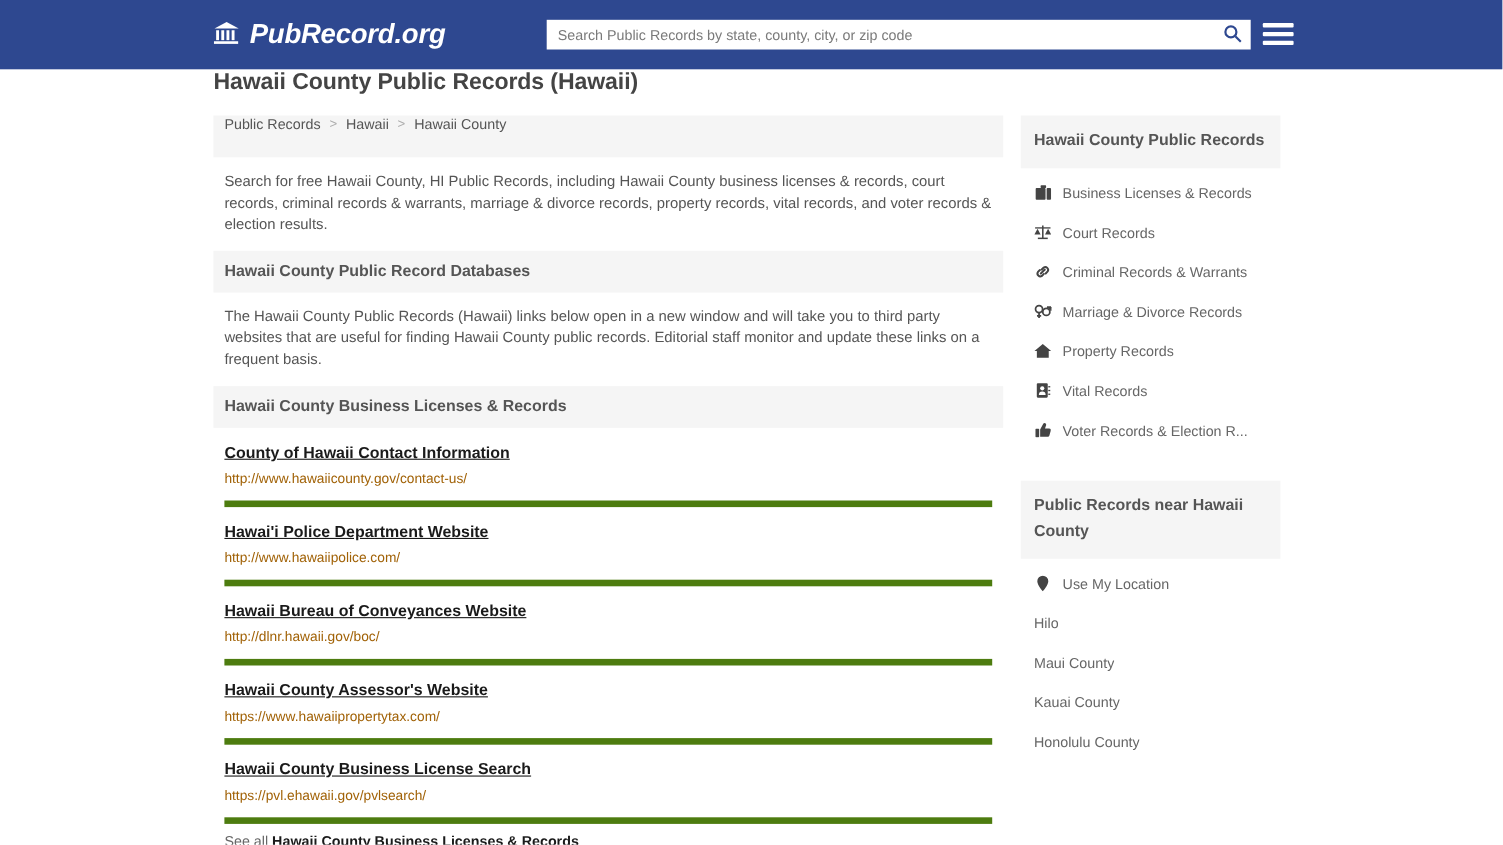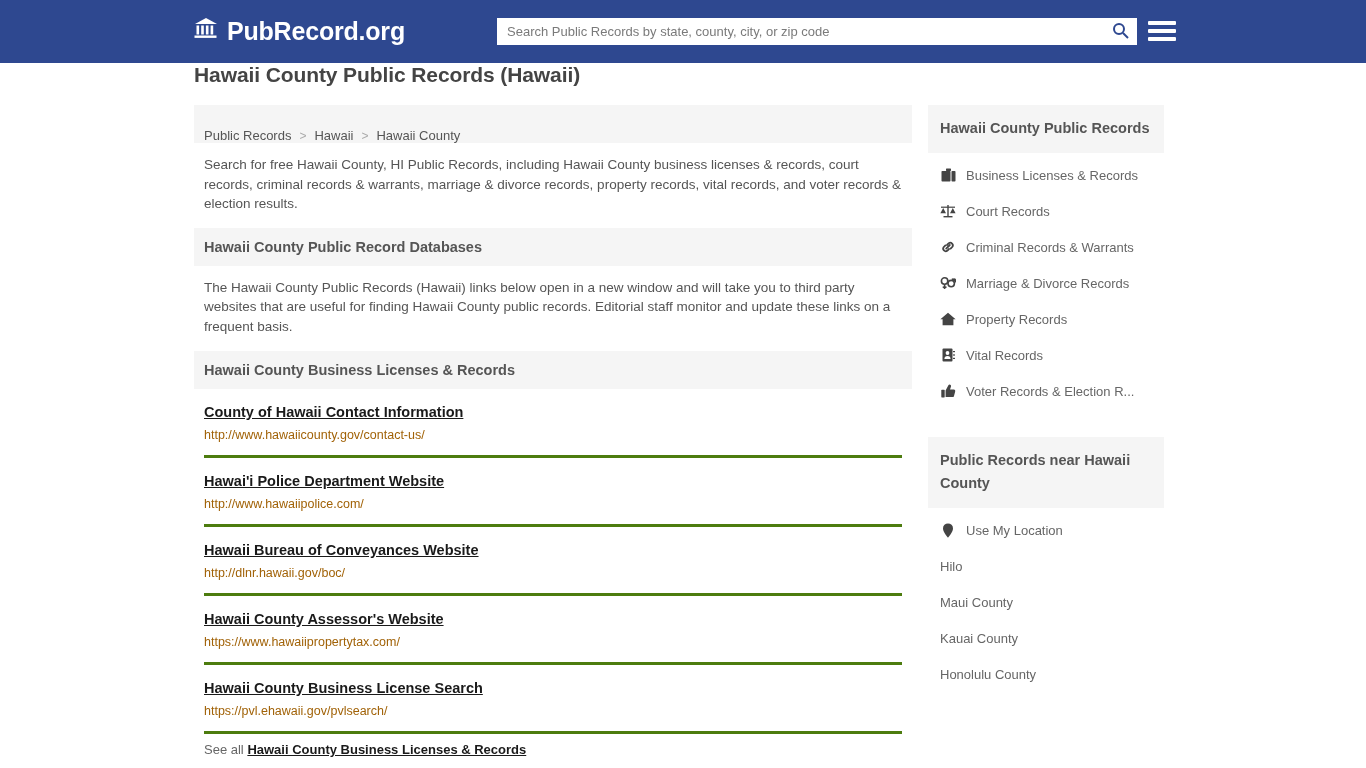--- a/index.html
+++ b/index.html
@@ -13,24 +13,25 @@
   
   .site-header {
     height: 63px;
     background: #2e4890;
     display: flex;
     align-items: center;
     position: relative;
   }
   .brand {
     display: flex;
-    align-items: flex-start;
+    align-items: flex-end;
     gap: 9px;
     margin-left: 194px;
     text-decoration: none;
+    font-style: italic;
   }
   .brand-icon { display: block; }
   .brand-text {
     color: #ffffff;
     font-size: 25px;
     font-weight: bold;
     letter-spacing: -0.2px;
     white-space: nowrap;
   }
   .search-wrap {
@@ -91,21 +92,21 @@
   }
   .columns { display: flex; gap: 16px; align-items: flex-start; }
   .main-col { width: 718px; }
   .side-col { width: 236px; }
 
   
   .breadcrumb {
     background: #f5f5f5;
     height: 38px;
     display: flex;
-    align-items: flex-end;
+    align-items: flex-start;
     padding: 0 10px;
     font-size: 13px;
   }
   .crumb { color: #555555; text-decoration: none; }
   .crumb-sep { color: #aaaaaa; margin: 0 8px; font-size: 12px; }
 
   
   .intro {
     font-size: 13.5px;
     line-height: 19.6px;
@@ -122,21 +123,21 @@
     padding: 0 10px;
     font-size: 14.5px;
     font-weight: bold;
     color: #555555;
   }
 
   
   .link-list { padding: 0 10px; }
   .link-row {
     padding: 14px 0 13px 0;
-    border-bottom: 3px solid #4d7c0f;
+    border-bottom: 6px solid #4d7c0f;
   }
   .link-row:last-of-type { border-bottom: none; }
   .link-title {
     display: inline-block;
     font-size: 14.5px;
     font-weight: bold;
     color: #1a1a1a;
     text-decoration: underline;
     margin-bottom: 8px;
   }

